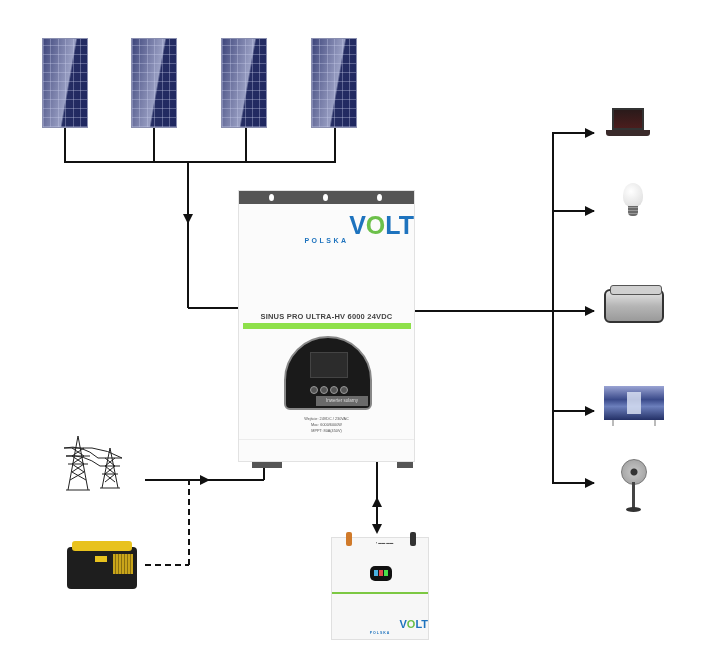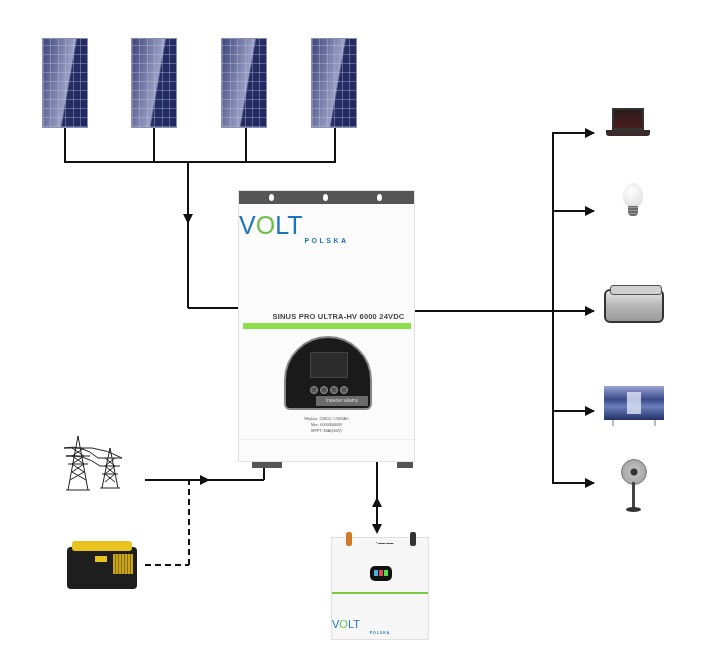--- a/index.html
+++ b/index.html
@@ -12,24 +12,24 @@
     background:
       repeating-linear-gradient(90deg, rgba(200,205,235,0.35) 0 1px, transparent 1px 7.5px),
       repeating-linear-gradient(0deg, rgba(200,205,235,0.35) 0 1px, transparent 1px 9px),
       linear-gradient(100deg, #3c447a 0%, #7a80aa 35%, #9aa0c4 55%, #252d63 58%, #1f2760 100%);
   }
 
   
   .inverter { position:absolute; left:238px; top:190px; width:177px; height:272px; background:#fbfbfb; border:1px solid #e2e2e2; box-sizing:border-box; }
   .inv-top { position:absolute; left:0; top:0; width:100%; height:13px; background:#555; }
   .inv-hole { position:absolute; top:3px; width:5px; height:7px; border-radius:50%; background:#fff; }
-  .logo-volt { position:absolute; left:0; width:100%; text-align:left; font-weight:normal; color:#1e73be; letter-spacing:0px; }
+  .logo-volt { position:absolute; left:0; width:100%; text-align:right; font-weight:bold; color:#1e73be; letter-spacing:0px; }
   .logo-volt .o { color:#6cc04a; }
   .logo-polska { position:absolute; left:0; width:100%; text-align:center; font-weight:bold; color:#1e73be; }
-  .model-label { position:absolute; left:12px; top:121px; width:100%; text-align:center; font-size:7.5px; font-weight:bold; color:#444; letter-spacing:0.2px; }
+  .model-label { position:absolute; left:0; top:121px; width:100%; text-align:center; font-size:7.5px; font-weight:bold; color:#444; letter-spacing:0.2px; }
   .green-strip { position:absolute; left:4px; top:132px; width:168px; height:6px; background:#8ee04a; }
   .dome { position:absolute; left:45px; top:145px; width:88px; height:74px; background:#1a1a1a; border-radius:44px 44px 6px 6px; border:2px solid #888; box-sizing:border-box; }
   .screen { position:absolute; left:24px; top:14px; width:36px; height:24px; background:#2c2c2c; border:1px solid #444; }
   .btn-dot { position:absolute; top:48px; width:6px; height:6px; border-radius:50%; background:#555; border:1px solid #999; }
   .dome-label { position:absolute; left:30px; top:58px; width:52px; height:10px; background:#6a6a6a; color:#ddd; font-size:4.5px; line-height:10px; text-align:center; }
   .spec { position:absolute; left:0; width:100%; text-align:center; font-size:3.8px; color:#555; }
   .inv-line { position:absolute; left:0; width:100%; height:1px; background:#ececec; }
   .foot { position:absolute; top:462px; height:6px; background:#555; }
 
   

